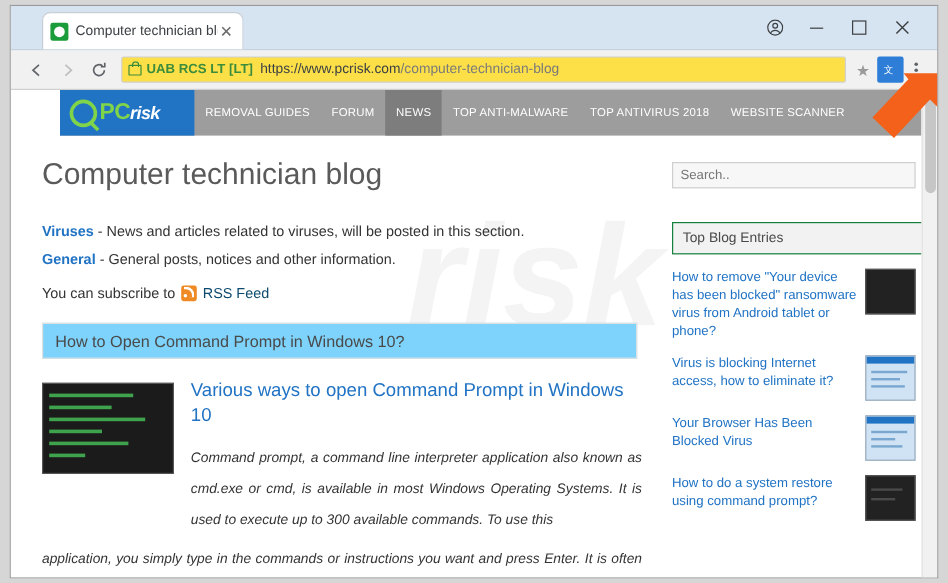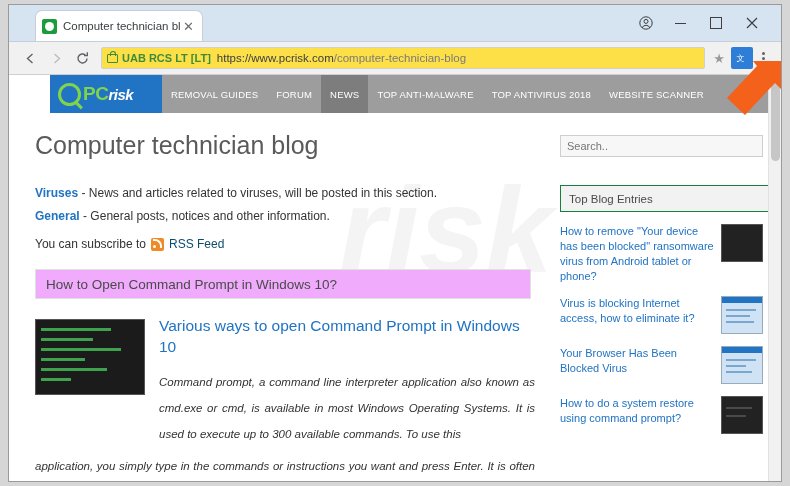--- a/index.html
+++ b/index.html
@@ -284,21 +284,21 @@
     content: "";
     position: absolute; left: 2.5px; bottom: 2.5px;
     width: 7px; height: 7px;
     border: 2px solid #fff;
     border-left: none; border-bottom: none;
     border-radius: 0 7px 0 0;
   }
   .rss-link { color: #0c4a6e; text-decoration: none; }
   .post-bar {
     margin-top: 18px;
-    background: #f0abfc;
+    background: #7dd3fc;
     border: 1px solid #e0e0e0;
     height: 30px;
     display: flex; align-items: center;
     padding-left: 10px;
     font-size: 13.5px;
     color: #4a4a4a;
     box-sizing: border-box;
     width: 496px;
   }
   .article { margin-top: 16px; position: relative; }

